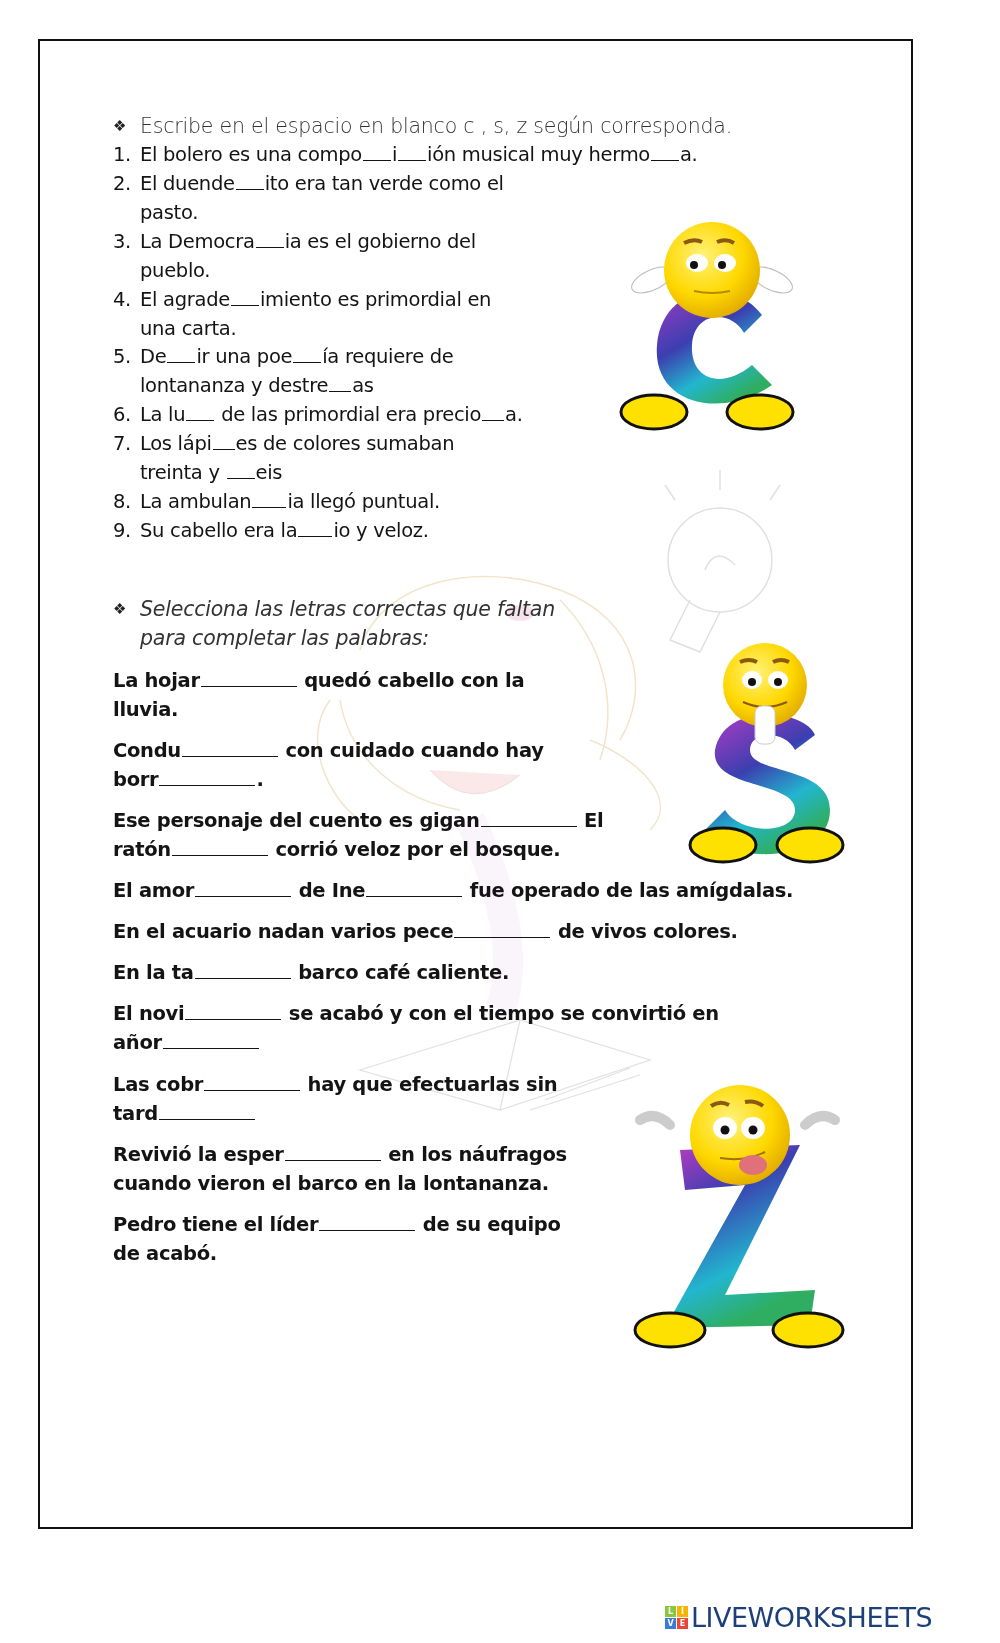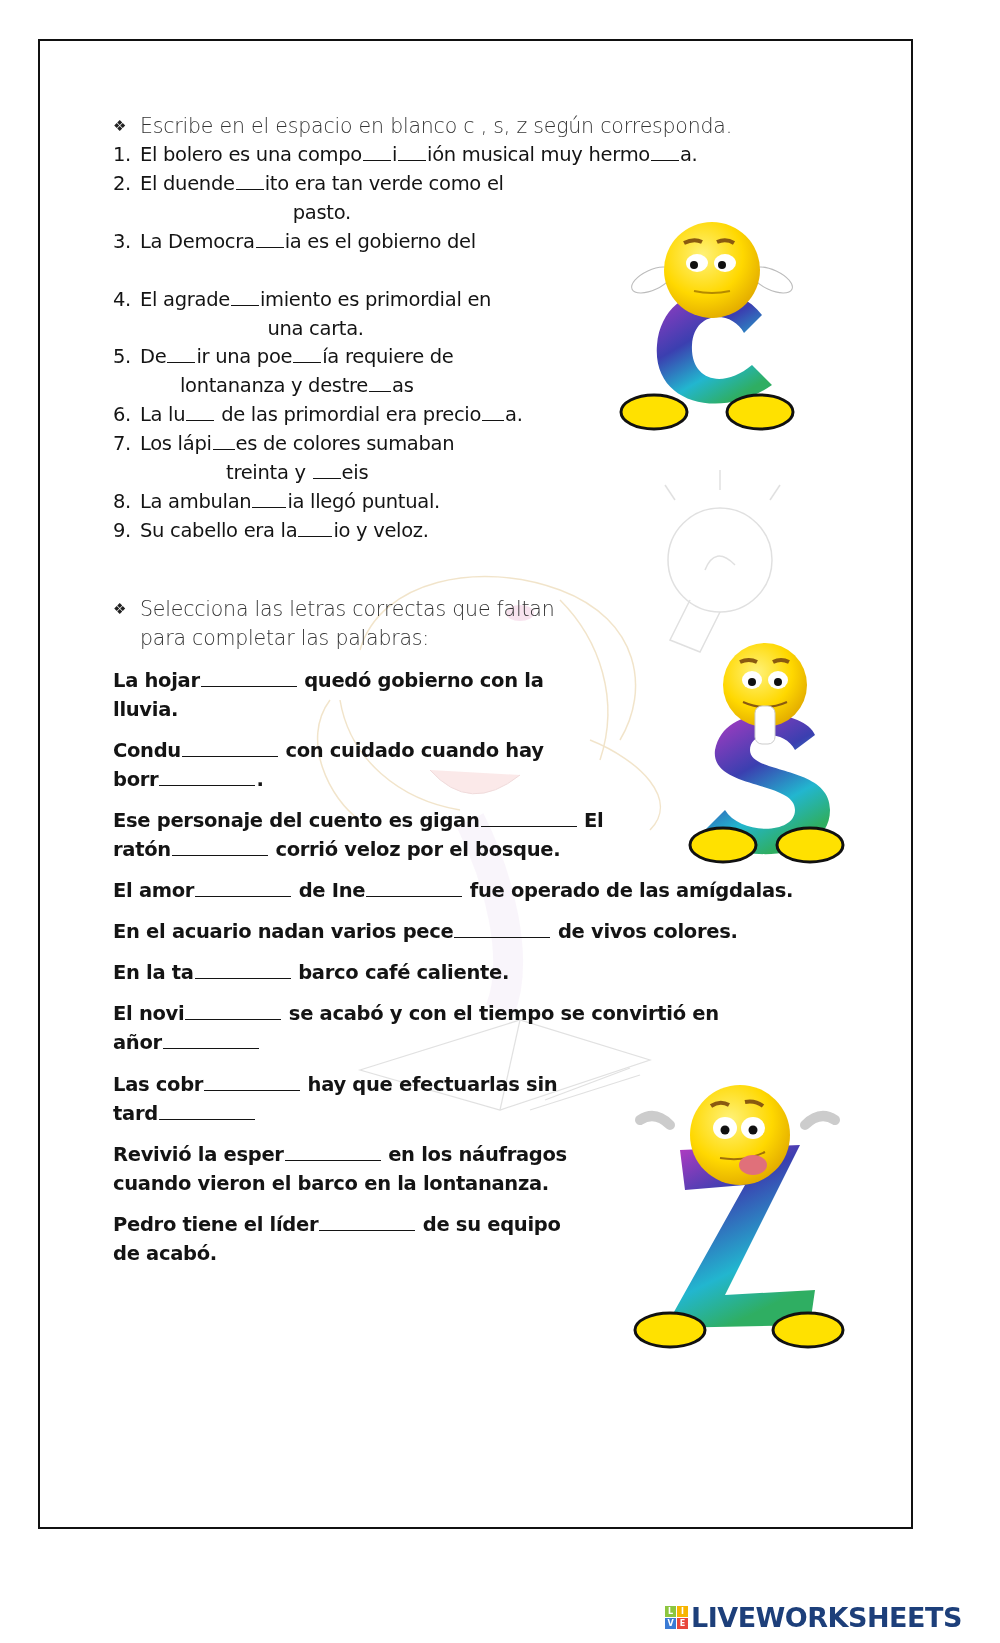--- a/index.html
+++ b/index.html
@@ -8,36 +8,36 @@
 
   
   .bg-sketch { position: absolute; left: 0; top: 0; width: 1000px; height: 1643px; pointer-events: none; }
 
   .instr { position: absolute; left: 113px; font-family: "DejaVu Sans", sans-serif; font-weight: 300; font-size: 20.5px; color: #333; line-height: 29px; letter-spacing: -0.2px; }
   .instr .bullet { display: inline-block; width: 27px; font-size: 15px; vertical-align: 2px; color: #222; }
   .instr .cont { padding-left: 27px; display:block; }
 
   .item { position: absolute; left: 113px; font-family: "DejaVu Sans", sans-serif; font-weight: normal; font-size: 19.5px; line-height: 29px; color: #141414; letter-spacing: -0.3px; }
   .item .num { display: inline-block; width: 27px; }
-  .item .cont { display: block; padding-left: 27px; text-align: center; }
+  .item .cont { display: block; padding-left: 27px; }
 
   .q { position: absolute; left: 113px; font-family: "DejaVu Sans", sans-serif; font-weight: bold; font-size: 19.5px; line-height: 29px; color: #141414; letter-spacing: -0.3px; }
 
   .blank { display: inline-block; border-bottom: 1.6px solid #141414; height: 18px; vertical-align: baseline; margin: 0 1px; }
   .b3 { width: 28px; }
   .b2 { width: 22px; }
   .b4 { width: 34px; }
   .bl { width: 96px; }
 
   .char { position: absolute; }
 
   .logo { position: absolute; left: 665px; top: 1602px; display: flex; align-items: center; }
   .logo .tiles { display: grid; grid-template-columns: 11px 11px; grid-template-rows: 11px 11px; gap: 1px; margin-right: 3px; }
   .logo .tile { font-family: "DejaVu Sans", sans-serif; font-weight: bold; font-size: 8px; color: #fff; text-align: center; line-height: 11px; }
-  .logo .word { font-family: "DejaVu Sans", sans-serif; font-weight: bold; font-size: 27px; color: #1d3f7a; letter-spacing: -0.5px; }
+  .logo .word { font-family: "DejaVu Sans", sans-serif; font-weight: normal; font-size: 27px; color: #1d3f7a; letter-spacing: -0.5px; }
 </style>
 </head>
 <body>
 
 <div class="page-frame"></div>
 
 <svg class="bg-sketch" viewBox="0 0 1000 1643">
   <g opacity="0.35" fill="none" stroke="#d9b36a" stroke-width="1.5">
     <path d="M360 650 C 380 580, 480 560, 560 590 C 640 620, 650 690, 620 740"></path>
     <path d="M330 700 C 300 740, 330 800, 360 820"></path>
@@ -74,20 +74,21 @@
   <span class="num">1.</span><span>El bolero es una compo</span><span class="blank b3"></span><span>i</span><span class="blank b3"></span><span>ión musical muy hermo</span><span class="blank b3"></span><span>a.</span>
 </div>
 
 <div class="item" style="top:169px;">
   <span class="num">2.</span><span>El duende</span><span class="blank b3"></span><span>ito era tan verde como el</span>
   <span class="cont">pasto.</span>
 </div>
 
 <div class="item" style="top:227px;">
   <span class="num">3.</span><span>La Democra</span><span class="blank b3"></span><span>ia es el gobierno del</span>
+  <span class="cont">pueblo.</span>
 </div>
 
 <div class="item" style="top:285px;">
   <span class="num">4.</span><span>El agrade</span><span class="blank b3"></span><span>imiento es primordial en</span>
   <span class="cont">una carta.</span>
 </div>
 
 <div class="item" style="top:342px;">
   <span class="num">5.</span><span>De</span><span class="blank b3"></span><span>ir una poe</span><span class="blank b3"></span><span>ía requiere de</span>
   <span class="cont"><span>lontananza y destre</span><span class="blank b2"></span><span>as</span></span>
@@ -103,27 +104,27 @@
 </div>
 
 <div class="item" style="top:487px;">
   <span class="num">8.</span><span>La ambulan</span><span class="blank b4"></span><span>ia llegó puntual.</span>
 </div>
 
 <div class="item" style="top:516px;">
   <span class="num">9.</span><span>Su cabello era la</span><span class="blank b4"></span><span>io y veloz.</span>
 </div>
 
-<div class="instr" style="top:595px;">
+<div class="instr" style="top:595px;font-style:italic;">
   <span class="bullet">❖</span><span>Selecciona las letras correctas  que faltan</span>
   <span class="cont">para completar las palabras:</span>
 </div>
 
 <div class="q" style="top:666px;">
-  <span>La hojar</span><span class="blank bl"></span><span> quedó gobierno con la</span><br>
+  <span>La hojar</span><span class="blank bl"></span><span> quedó cabello con la</span><br>
   <span>lluvia.</span>
 </div>
 
 <div class="q" style="top:736px;">
   <span>Condu</span><span class="blank bl"></span><span> con cuidado cuando hay</span><br>
   <span>borr</span><span class="blank bl"></span><span>.</span>
 </div>
 
 <div class="q" style="top:806px;">
   <span>Ese personaje del cuento es gigan</span><span class="blank bl"></span><span> El</span><br>

